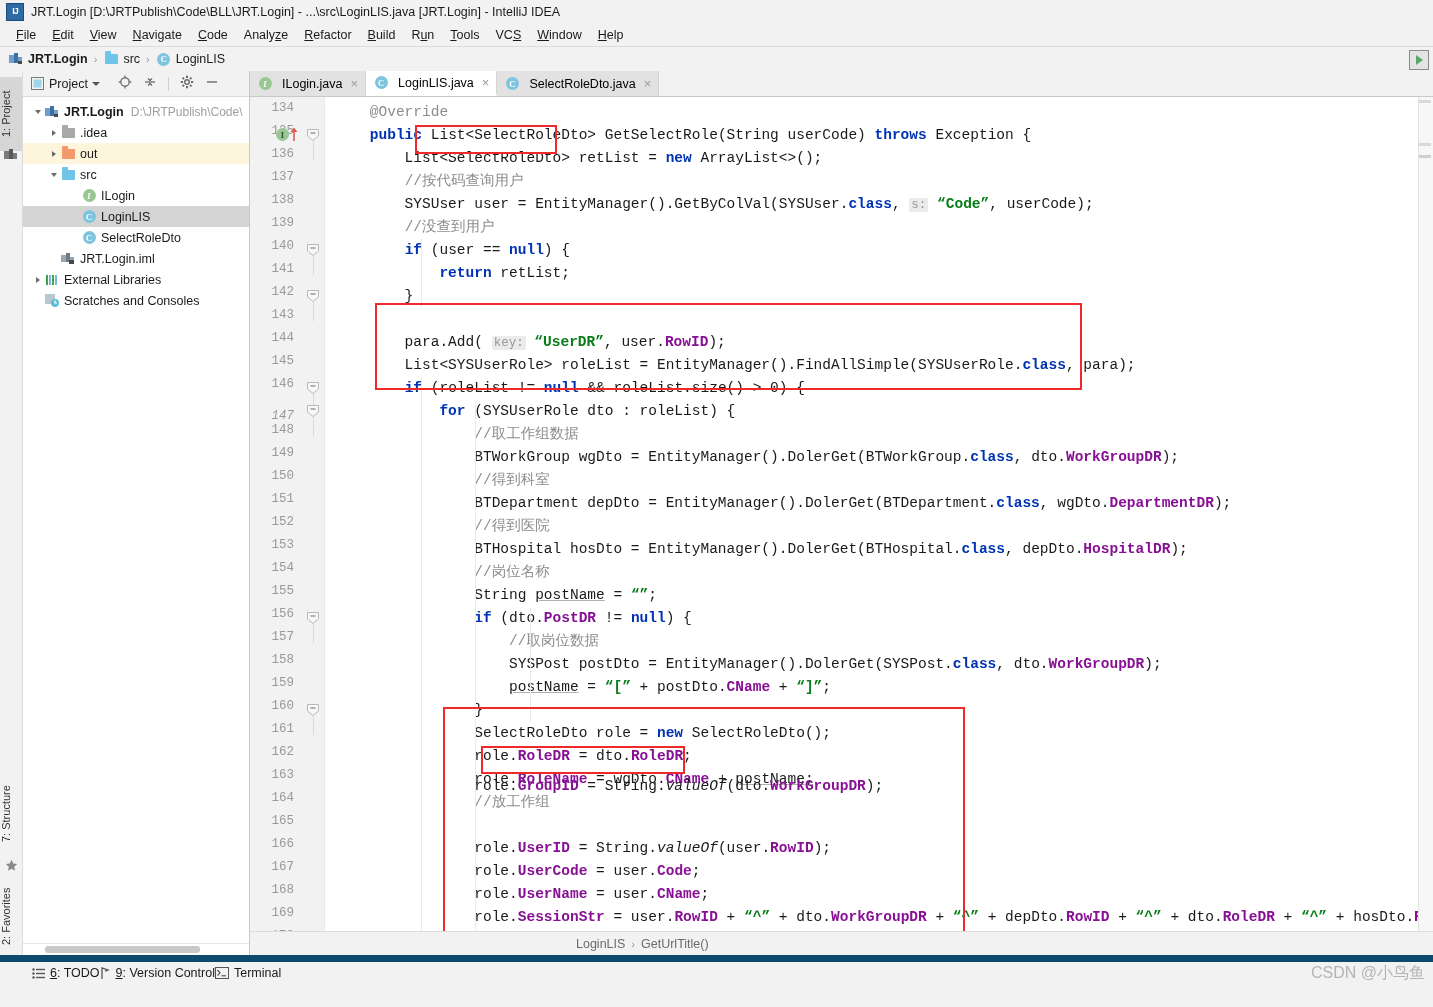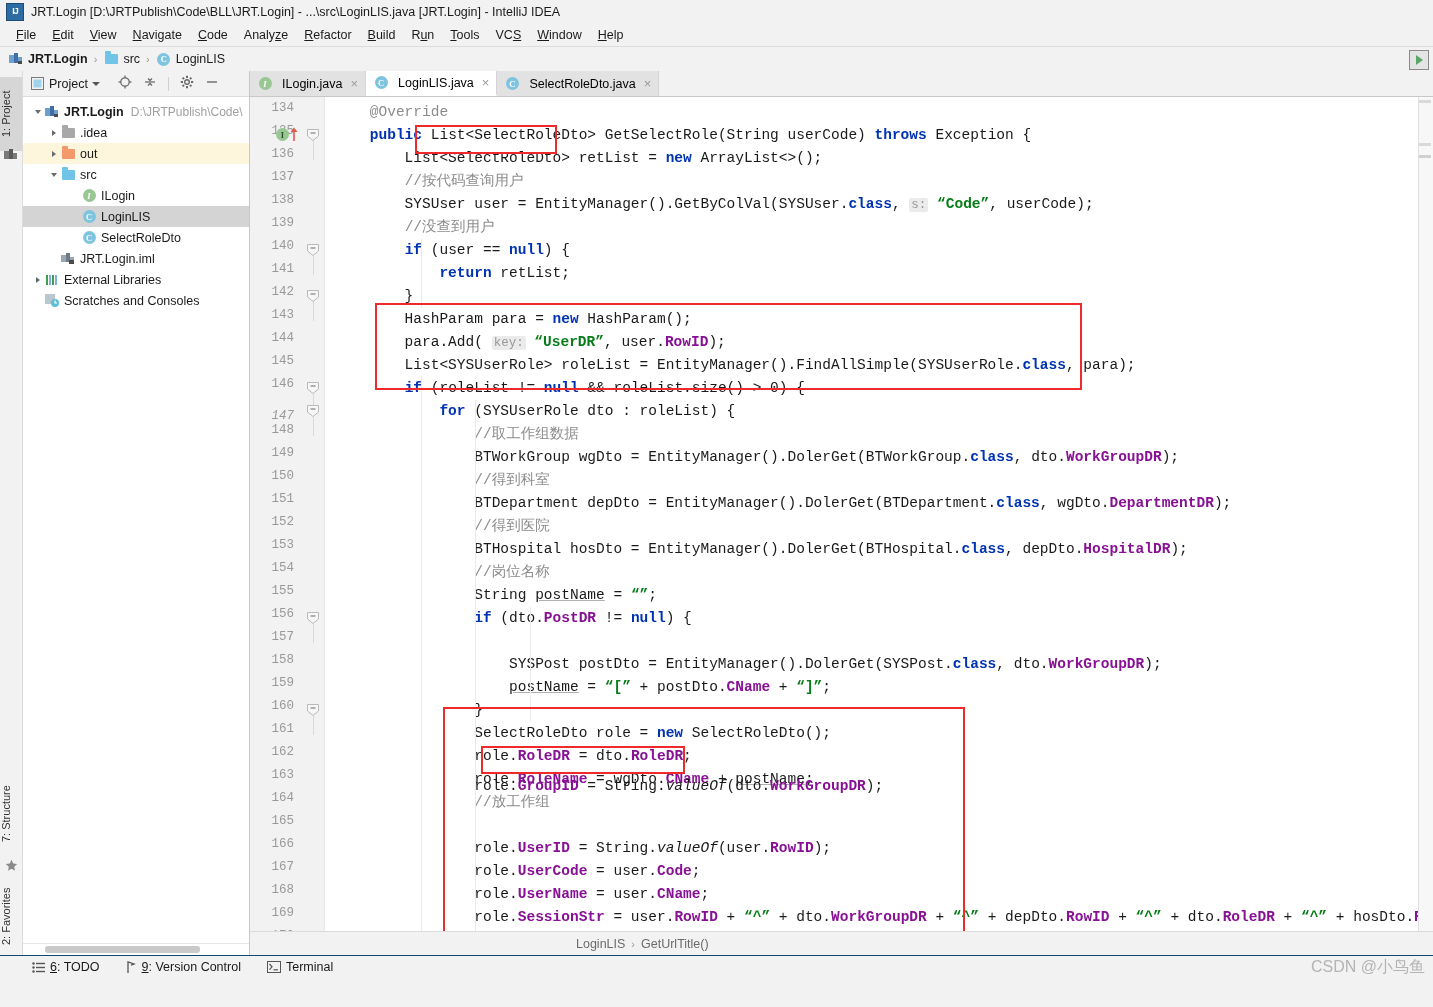--- a/index.html
+++ b/index.html
@@ -99,21 +99,21 @@
   .mk{position:absolute;right:2px;width:9px;height:3px;}
 
   
   .hscroll{height:11px;background:#fff;border-top:1px solid #e6e6e6;position:relative;}
   .hscroll .thumb{position:absolute;left:22px;top:2px;height:7px;width:155px;background:#c9c9c9;border-radius:3px;}
 
   
   .bcrumbrow{height:23px;display:flex;align-items:center;background:#f2f2f2;border-top:1px solid #dcdcdc;}
   .bcrumb{display:flex;align-items:center;font-size:12.5px;color:#6b6b6b;margin-left:326px;}
   .statusbar{height:22px;display:flex;background:#f2f2f2;
-     border-top:1px solid #0c4a6e;padding-left:32px;gap:26px;position:relative;}
+     border-top:7px solid #0c4a6e;padding-left:32px;position:relative;}
   .sb-item{display:flex;align-items:center;gap:5px;font-size:12.5px;color:#1a1a1a;cursor:default;}
   .sb-item u{text-decoration:underline;}
   .watermark{position:absolute;right:8px;top:1px;font-size:16px;color:#b4b4b4;}
 
   .starbox{position:absolute;left:0;bottom:22px;width:22px;height:24px;
      display:flex;align-items:center;justify-content:center;background:#f2f2f2;}
 </style>
 </head>
 <body>
 
@@ -486,34 +486,34 @@
         <div class="code">
             <div class="cl" style="top: 4px; left: 10px;">    <span class="cm">@Override</span></div>
             <div class="cl" style="top: 27px; left: 10px;">    <span class="kw">public</span> List&lt;SelectRoleDto&gt; GetSelectRole(String userCode) <span class="kw">throws</span> Exception {</div>
             <div class="cl" style="top: 50px; left: 10px;">        List&lt;SelectRoleDto&gt; retList = <span class="kw">new</span> ArrayList&lt;&gt;();</div>
             <div class="cl" style="top: 73px; left: 10px;">        <span class="cm">//按代码查询用户</span></div>
             <div class="cl" style="top: 96px; left: 10px;">        SYSUser user = EntityManager().GetByColVal(SYSUser.<span class="kw">class</span>, <span class="hint">s:</span> <span class="st">“Code”</span>, userCode);</div>
             <div class="cl" style="top: 119px; left: 10px;">        <span class="cm">//没查到用户</span></div>
             <div class="cl" style="top: 142px; left: 10px;">        <span class="kw">if</span> (user == <span class="kw">null</span>) {</div>
             <div class="cl" style="top: 165px; left: 10px;">            <span class="kw">return</span> retList;</div>
             <div class="cl" style="top: 188px; left: 10px;">        }</div>
-            <div class="cl" style="top: 211px; left: 10px;">        HashParam para = <span class="kw">new</span> HashParam();</div>
             <div class="cl" style="top: 234px; left: 10px;">        para.Add( <span class="hint">key:</span> <span class="st">“UserDR”</span>, user.<span class="fld">RowID</span>);</div>
             <div class="cl" style="top: 257px; left: 10px;">        List&lt;SYSUserRole&gt; roleList = EntityManager().FindAllSimple(SYSUserRole.<span class="kw">class</span>, para);</div>
             <div class="cl" style="top: 280px; left: 10px;">        <span class="kw">if</span> (roleList != <span class="kw">null</span> &amp;&amp; roleList.size() &gt; 0) {</div>
             <div class="cl" style="top: 303px; left: 10px;">            <span class="kw">for</span> (SYSUserRole dto : roleList) {</div>
             <div class="cl" style="top: 326px; left: 10px;">                <span class="cm">//取工作组数据</span></div>
             <div class="cl" style="top: 349px; left: 10px;">                BTWorkGroup wgDto = EntityManager().DolerGet(BTWorkGroup.<span class="kw">class</span>, dto.<span class="fld">WorkGroupDR</span>);</div>
             <div class="cl" style="top: 372px; left: 10px;">                <span class="cm">//得到科室</span></div>
             <div class="cl" style="top: 395px; left: 10px;">                BTDepartment depDto = EntityManager().DolerGet(BTDepartment.<span class="kw">class</span>, wgDto.<span class="fld">DepartmentDR</span>);</div>
             <div class="cl" style="top: 418px; left: 10px;">                <span class="cm">//得到医院</span></div>
             <div class="cl" style="top: 441px; left: 10px;">                BTHospital hosDto = EntityManager().DolerGet(BTHospital.<span class="kw">class</span>, depDto.<span class="fld">HospitalDR</span>);</div>
             <div class="cl" style="top: 464px; left: 10px;">                <span class="cm">//岗位名称</span></div>
             <div class="cl" style="top: 487px; left: 10px;">                String <span class="und">postName</span> = <span class="st">“”</span>;</div>
             <div class="cl" style="top: 510px; left: 10px;">                <span class="kw">if</span> (dto.<span class="fld">PostDR</span> != <span class="kw">null</span>) {</div>
+            <div class="cl" style="top: 533px; left: 10px;">                    <span class="cm">//取岗位数据</span></div>
             <div class="cl" style="top: 556px; left: 10px;">                    SYSPost postDto = EntityManager().DolerGet(SYSPost.<span class="kw">class</span>, dto.<span class="fld">WorkGroupDR</span>);</div>
             <div class="cl" style="top: 579px; left: 10px;">                    <span class="und">postName</span> = <span class="st">“[”</span> + postDto.<span class="fld">CName</span> + <span class="st">“]”</span>;</div>
             <div class="cl" style="top: 602px; left: 10px;">                }</div>
             <div class="cl" style="top: 625px; left: 10px;">                SelectRoleDto role = <span class="kw">new</span> SelectRoleDto();</div>
             <div class="cl" style="top: 648px; left: 10px;">                role.<span class="fld">RoleDR</span> = dto.<span class="fld">RoleDR</span>;</div>
             <div class="cl" style="top: 671px; left: 10px;">                role.<span class="fld">RoleName</span> = wgDto.<span class="fld">CName</span> + <span class="und">postName</span>;</div>
             <div class="cl" style="top: 694px; left: 10px;">                <span class="cm">//放工作组</span></div>
             <div class="cl" style="top: 678px; left: 10px;">                role.<span class="fld">GroupID</span> = String.<span class="it">valueOf</span>(dto.<span class="fld">WorkGroupDR</span>);</div>
             <div class="cl" style="top: 740px; left: 10px;">                role.<span class="fld">UserID</span> = String.<span class="it">valueOf</span>(user.<span class="fld">RowID</span>);</div>
             <div class="cl" style="top: 763px; left: 10px;">                role.<span class="fld">UserCode</span> = user.<span class="fld">Code</span>;</div>

